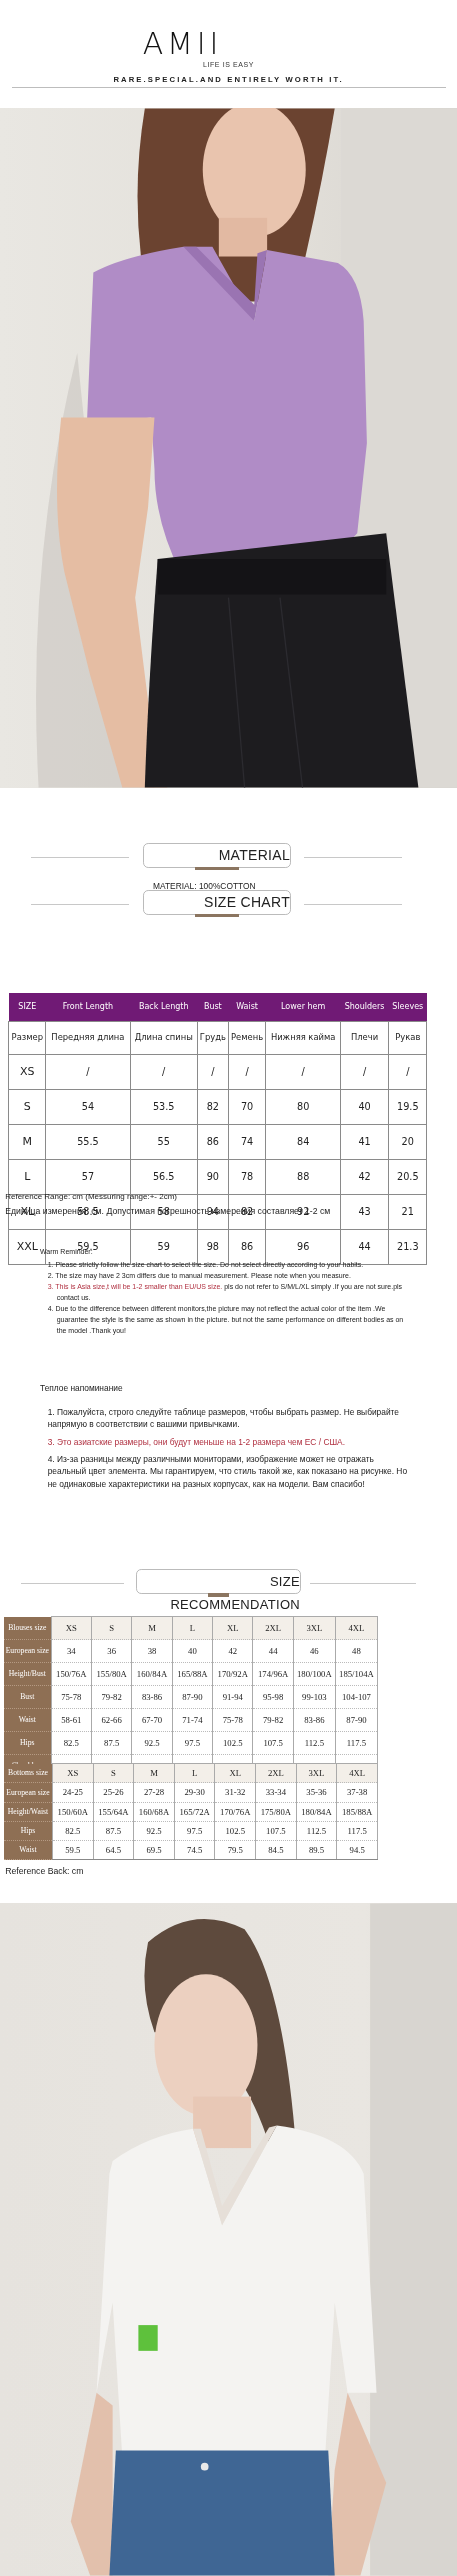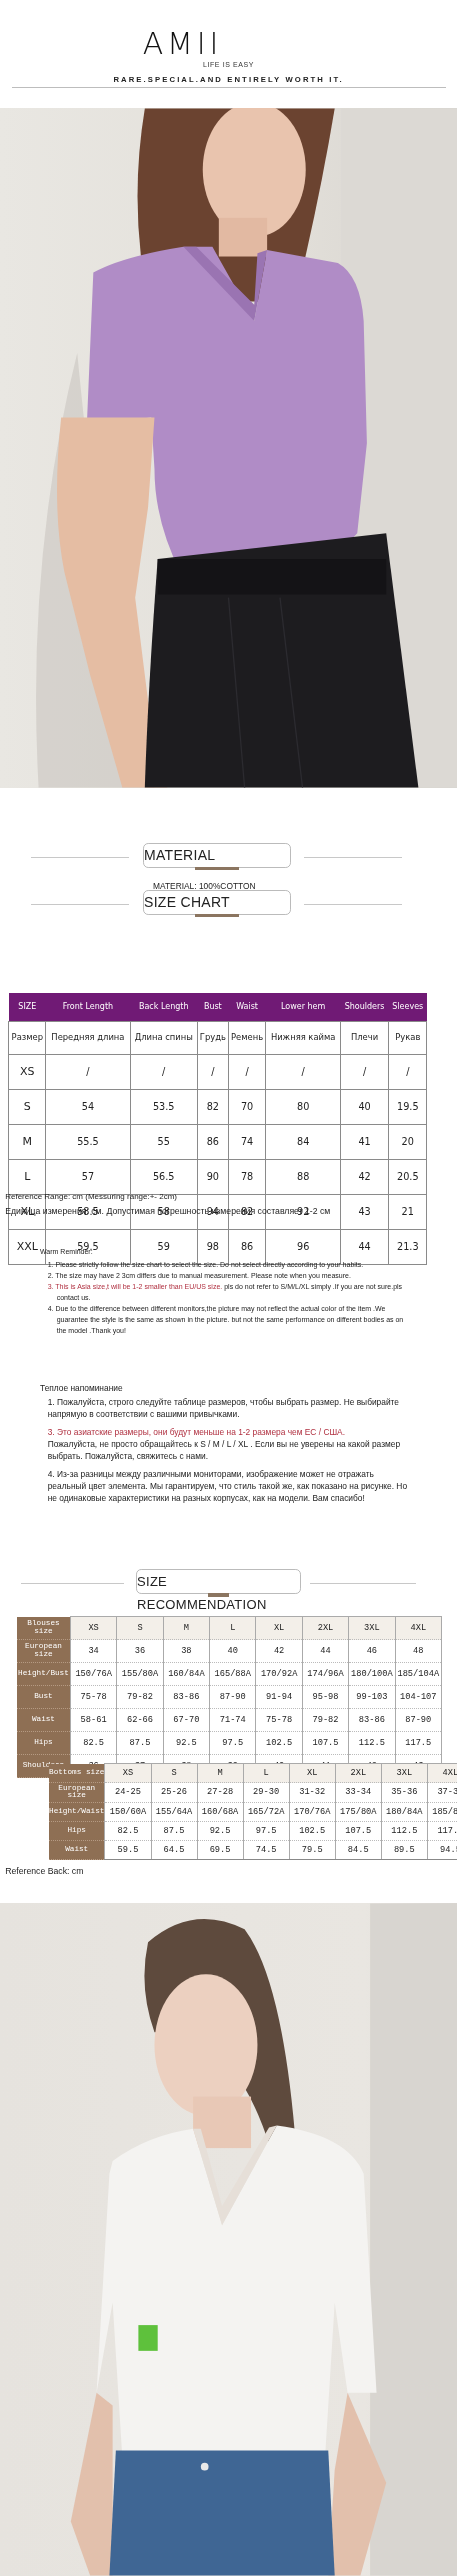--- a/index.html
+++ b/index.html
@@ -17,21 +17,21 @@
   .photo { position: absolute; left: 0; width: 457px; overflow: hidden; }
   .photo-1 { top: 108px; height: 680px; background: linear-gradient(90deg, #e9e7e2 0%, #e3e0da 60%, #d7d4cf 100%); }
   .photo-2 { top: 1903px; height: 673px; background: linear-gradient(90deg, #e6e3de 0%, #e9e6e1 80%, #d9d6d1 100%); }
   .photo svg { position: absolute; left: 0; top: 0; }
 
   
   .sec-head { position: absolute; left: 0; width: 457px; height: 28px; }
   .sec-head .line { position: absolute; top: 13.5px; height: 0.6px; background: #c8c8c8; }
   .sec-head .line.l { left: 31px; width: 98px; }
   .sec-head .line.r { left: 304px; width: 98px; }
-  .sec-head .box { position: absolute; top: 0; height: 24.5px; border: 0.6px solid #bbb; border-radius: 5.2px; background: #fff; text-align: left; font-size: 14px; line-height: 23px; color: #222; letter-spacing: 0.3px; }
+  .sec-head .box { position: absolute; top: 0; height: 24.5px; border: 0.6px solid #bbb; border-radius: 5.2px; background: #fff; text-align: right; font-size: 14px; line-height: 23px; color: #222; letter-spacing: 0.3px; }
   .sec-head .bar { position: absolute; top: 24px; height: 2.6px; background: #8b7560; }
 
   .material-text { position: absolute; top: 881px; left: 153px; font-size: 8.4px; line-height: 11.6px; color: #222; }
 
   
   table { border-collapse: collapse; position: absolute; }
   .size-chart { top: 993px; left: 8.4px; width: 419px; font-family: "DejaVu Sans", sans-serif; }
   .size-chart th { background: #701a75; color: #fff; font-weight: normal; font-size: 8px; height: 28px; padding: 0 1.3px; }
   .size-chart td { border: 0.6px solid #8a8a8a; text-align: center; font-size: 9.7px; color: #222; height: 35px; }
   .size-chart tr.ru td { font-size: 8.4px; line-height: 9.7px; height: 33px; }
@@ -42,28 +42,28 @@
   .reminder { position: absolute; left: 40px; width: 367px; font-size: 7px; line-height: 11px; color: #222; }
   .reminder .title { margin-bottom: 1.9px; }
   .reminder ol { list-style: none; padding-left: 7.7px; }
   .reminder li { padding-left: 9px; text-indent: -9px; }
   .red { color: #b03040; }
   .reminder-ru { position: absolute; left: 40px; width: 374px; font-family: "Liberation Sans", sans-serif; font-size: 8.4px; line-height: 12.2px; color: #222; }
   .reminder-ru ol { list-style: none; padding-left: 7.7px; }
   .reminder-ru li { margin-bottom: 5.2px; }
 
   
-  .rec { left: 17px; width: 425px; font-family: Liberation Mono, monospace; }
+  .rec { left: 4px; width: 374px; font-family: Liberation Serif, serif; }
   .rec th.rowhead { background: #8e6f54; color: #fff; font-weight: normal; font-size: 7.7px; width: 53px; line-height: 7.7px; border-bottom: 0.6px dotted #b59a83; }
   .rec td { border-left: 0.6px solid #aaa; border-right: 0.6px solid #aaa; border-bottom: 0.6px dotted #bbb; text-align: center; font-size: 8.7px; color: #222; width: 46px; }
   .rec tr.head td { background: #f3efe9; border-top: 0.6px solid #aaa; }
   .rec tr:last-child td { border-bottom: 0.6px solid #888; }
   .rec-blouses { top: 1616px; }
   .rec-blouses tr { height: 23px; }
-  .rec-bottoms { top: 1763px; margin-left: 32px; }
+  .rec-bottoms { top: 1763px; }
   .rec-bottoms tr { height: 19.3px; }
 </style>
 </head>
 <body>
 
 <div class="brand">
   <div class="logo">AMII</div>
   <div class="logo-sub">LIFE IS EASY</div>
   <div class="tagline">RARE.SPECIAL.AND ENTIRELY WORTH IT.</div>
   <div class="header-rule"></div>
@@ -198,24 +198,24 @@
   <div class="title">Warm Reminder:</div>
   <ol>
     <li>1. Please strictly follow the size chart to select the size. Do not select directly according to your habits.</li>
     <li>2. The size may have 2 3cm differs due to manual measurement. Please note when you measure.</li>
     <li><span class="red">3. This is Asia size,t will be 1-2 smaller than EU/US size.</span><span> pls do not refer to S/M/L/XL simply .If you are not sure.pls contact us.</span></li>
     <li>4. Due to the difference between different monitors,the picture may not reflect the actual color of the item .We guarantee the style is the same as shown in the picture. but not the same performance on different bodies as on the model .Thank you!</li>
   </ol>
 </div>
 
 <div class="reminder-ru" style="top:1382px;">
-  <div style="margin-bottom:2px;">Теплое напоминание</div>
+  <div style="margin-bottom:12px;">Теплое напоминание</div>
   <ol>
     <li>1. Пожалуйста, строго следуйте таблице размеров, чтобы выбрать размер. Не выбирайте напрямую в соответствии с вашими привычками.</li>
-    <li><span class="red">3. Это азиатские размеры, они будут меньше на 1-2 размера чем ЕС / США.</span><br><span>Пожалуйста, не просто обращайтесь к S / M / L / XL . Если вы не уверены на какой размер выбрать. Пожалуйста, свяжитесь с нами.</span></li>
+    <li><span class="red">3. Это азиатские размеры, они будут меньше на 1-2 размера чем ЕС / США.</span><br></li>
     <li>4. Из-за разницы между различными мониторами, изображение может не отражать реальный цвет элемента. Мы гарантируем, что стиль такой же, как показано на рисунке. Но не одинаковые характеристики на разных корпусах, как на модели. Вам спасибо!</li>
   </ol>
 </div>
 
 <div class="sec-head" style="top:1569px;">
   <div class="line l" style="left:20.6px;width:103px;"></div>
   <div class="box" style="left:136px;width:165px;font-size:13px;">SIZE RECOMMENDATION</div>
   <div class="bar" style="left:208px;width:20.6px;top:24px;height:3.9px;"></div>
   <div class="line r" style="left:310px;width:106px;"></div>
 </div>

